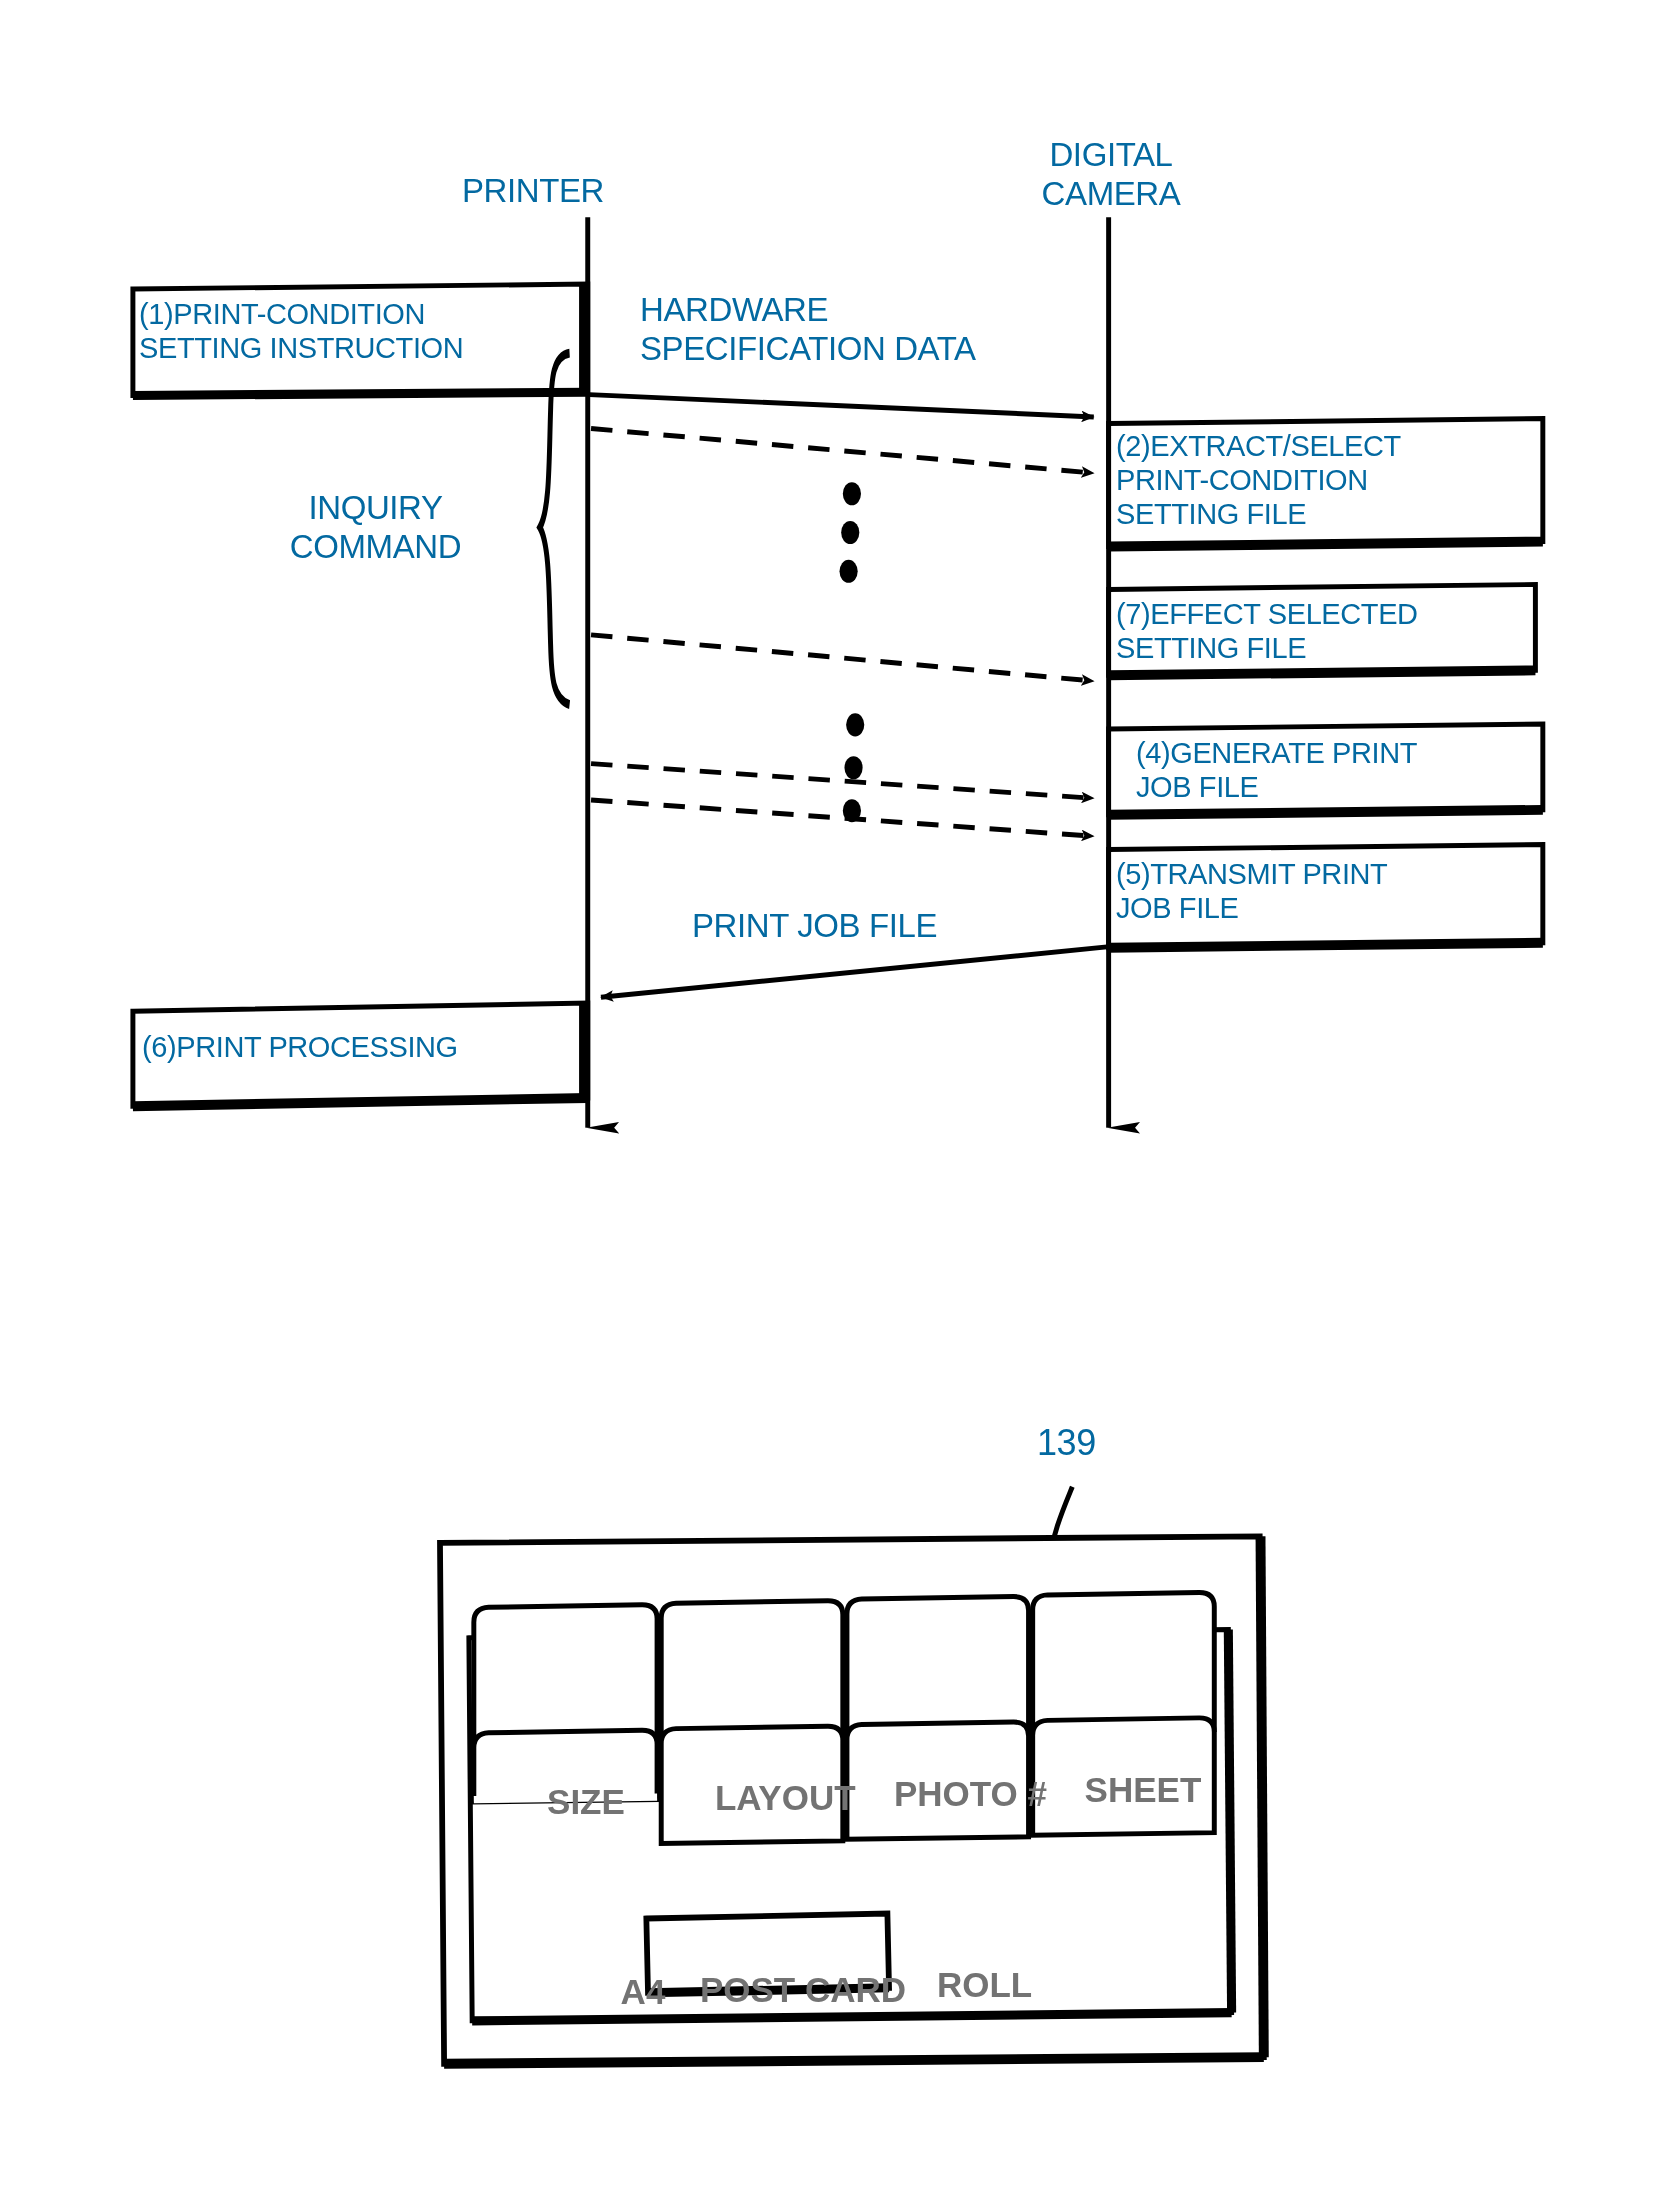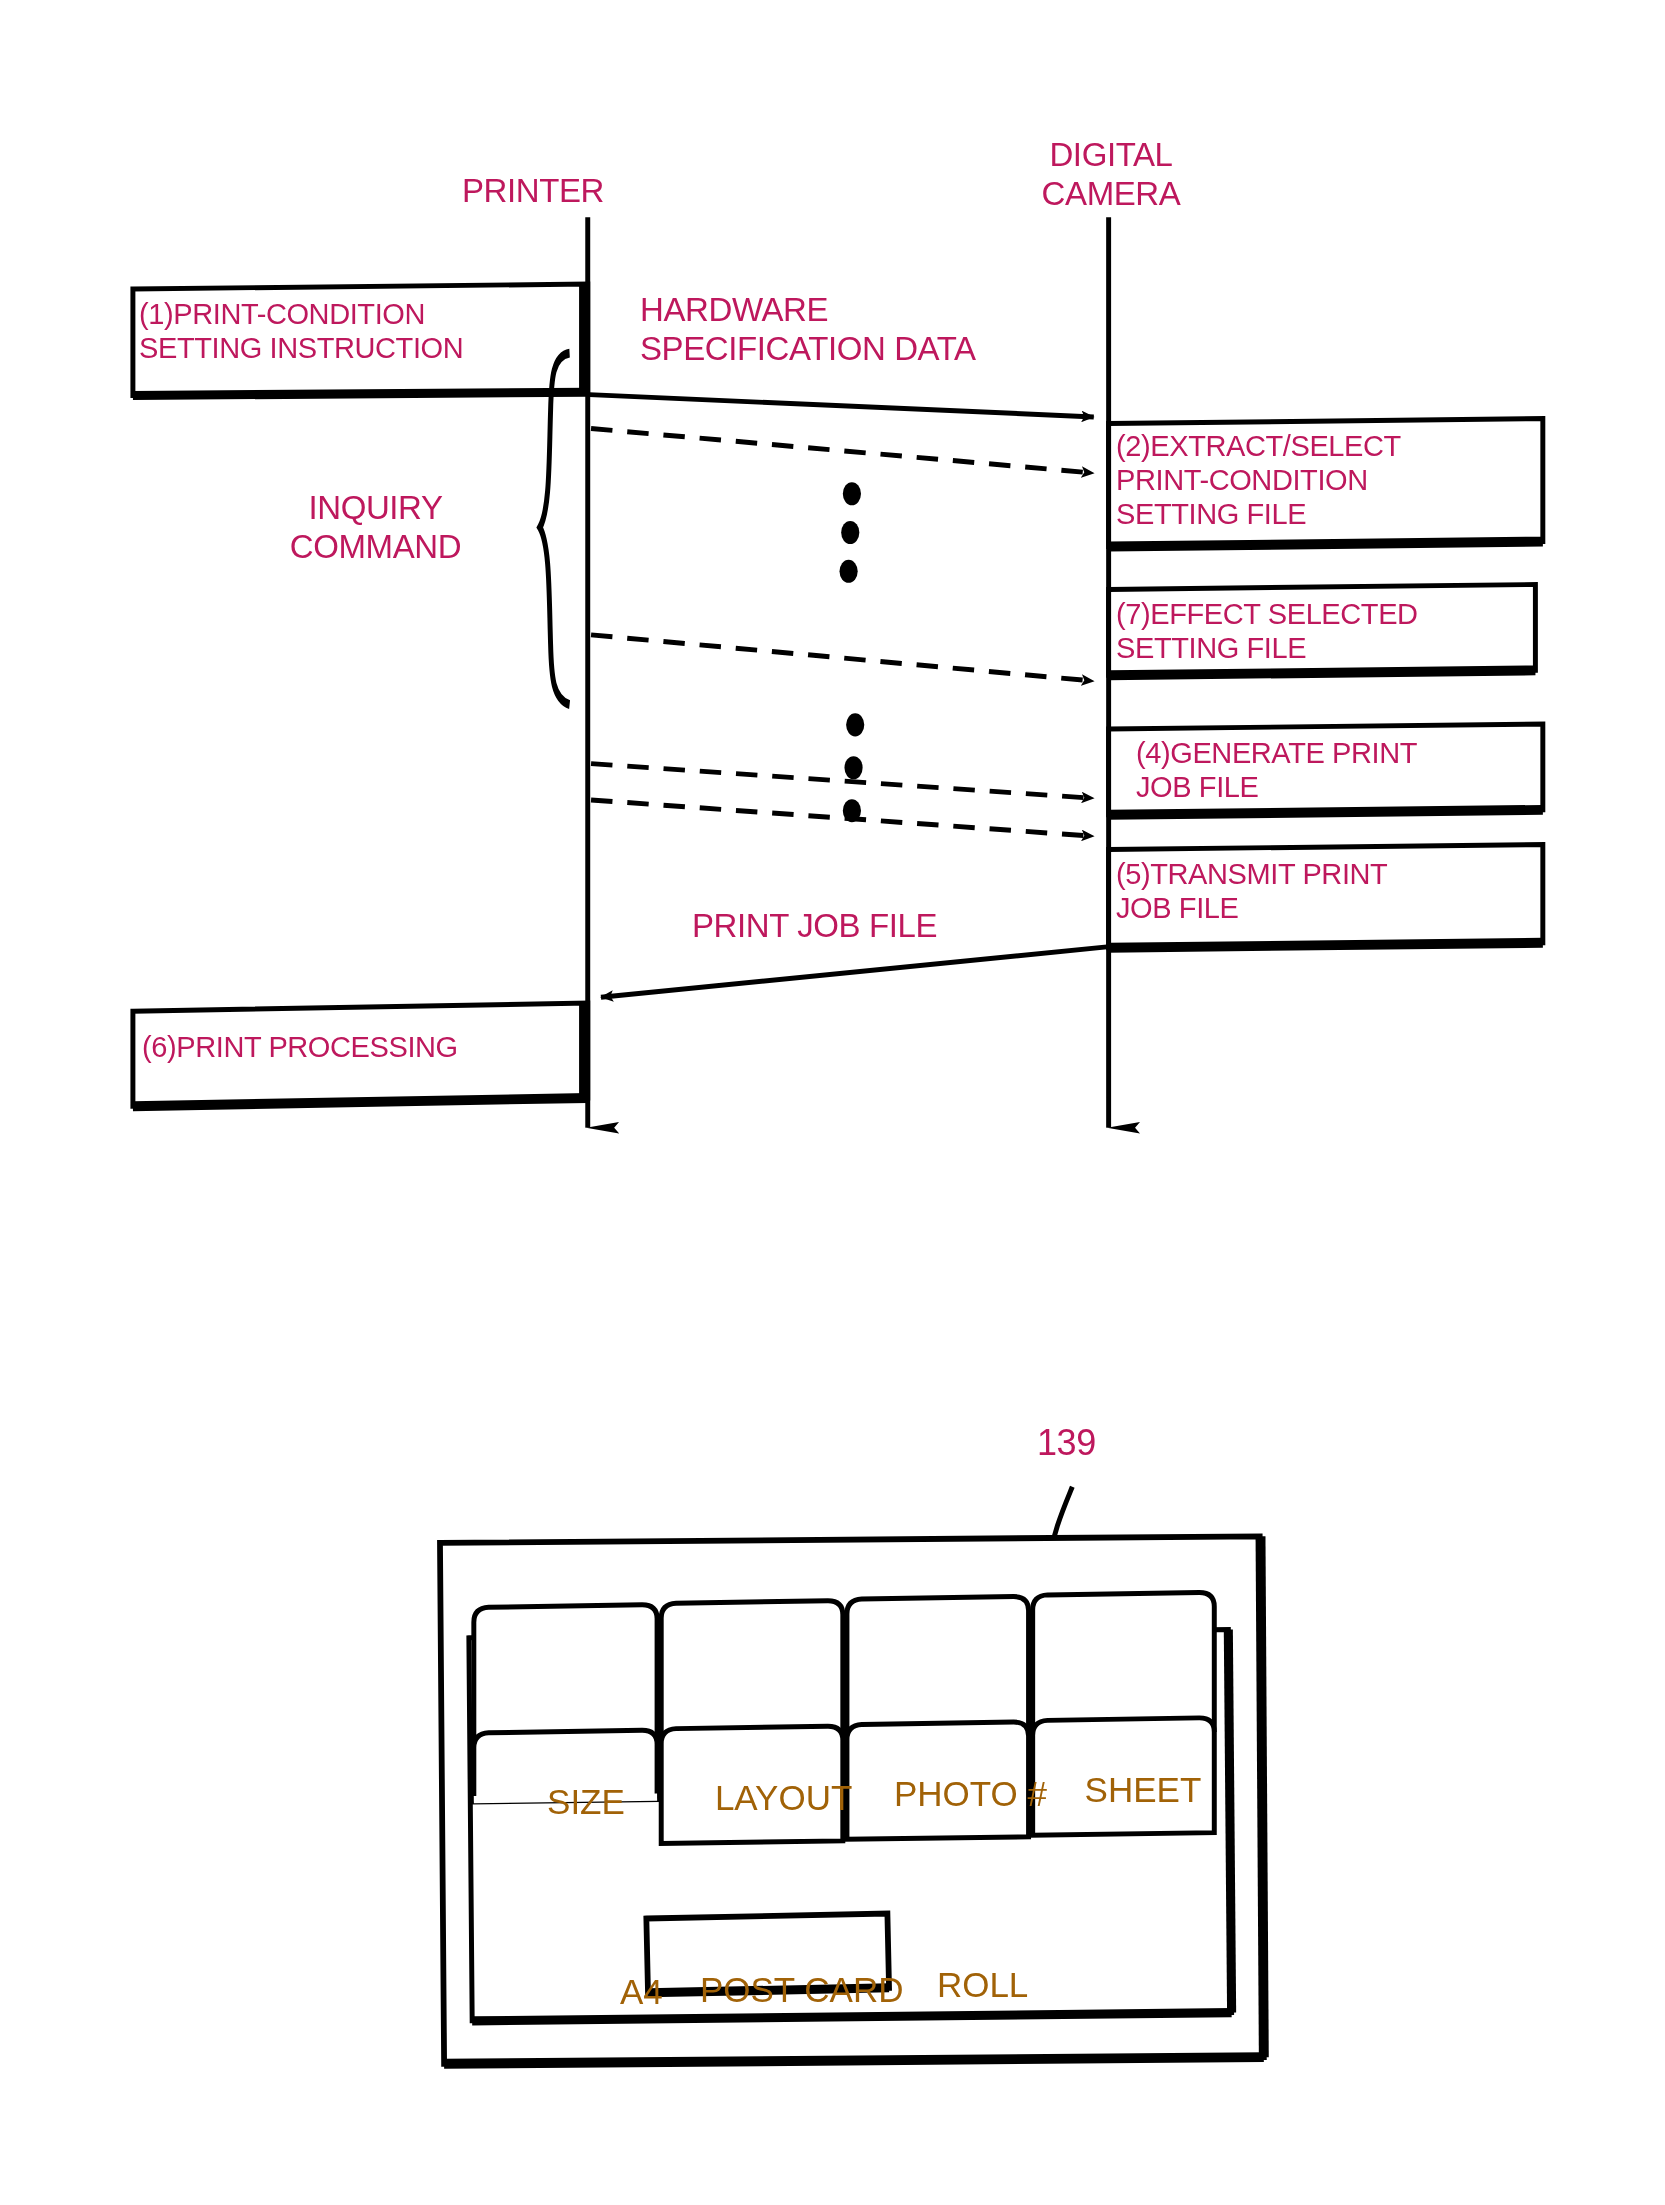--- a/index.html
+++ b/index.html
@@ -18,21 +18,21 @@
   }
   #svg-layer {
     position: absolute;
     top: 0; left: 0;
     width: 1665px;
     height: 2205px;
   }
   .lbl {
     position: absolute;
     font-family: "Liberation Sans", sans-serif;
-    color: #be185d;
+    color: #0369a1;
     white-space: pre;
     line-height: 1.18;
     letter-spacing: -0.4px;
   }
   .lifeline-label {
     font-size: 33px;
     text-align: left;
   }
   .box-text {
     font-size: 29px;
@@ -50,22 +50,23 @@
   .tab-label {
     font-size: 35px;
     text-align: center;
   }
   .opt-label {
     font-size: 35px;
   }
   .ui-text {
     position: absolute;
     font-family: "Liberation Sans", sans-serif;
-    color: #a16207;
+    color: #737373;
     white-space: pre;
+    font-weight: bold;
   }
 </style>
 </head>
 <body>
 
 <div id="page">
 
   <svg id="svg-layer" viewBox="0 0 2017 2671">
     <defs>
       <marker id="arrowSolid" markerWidth="16" markerHeight="14" refX="15" refY="7" orient="auto" markerUnits="userSpaceOnUse">

